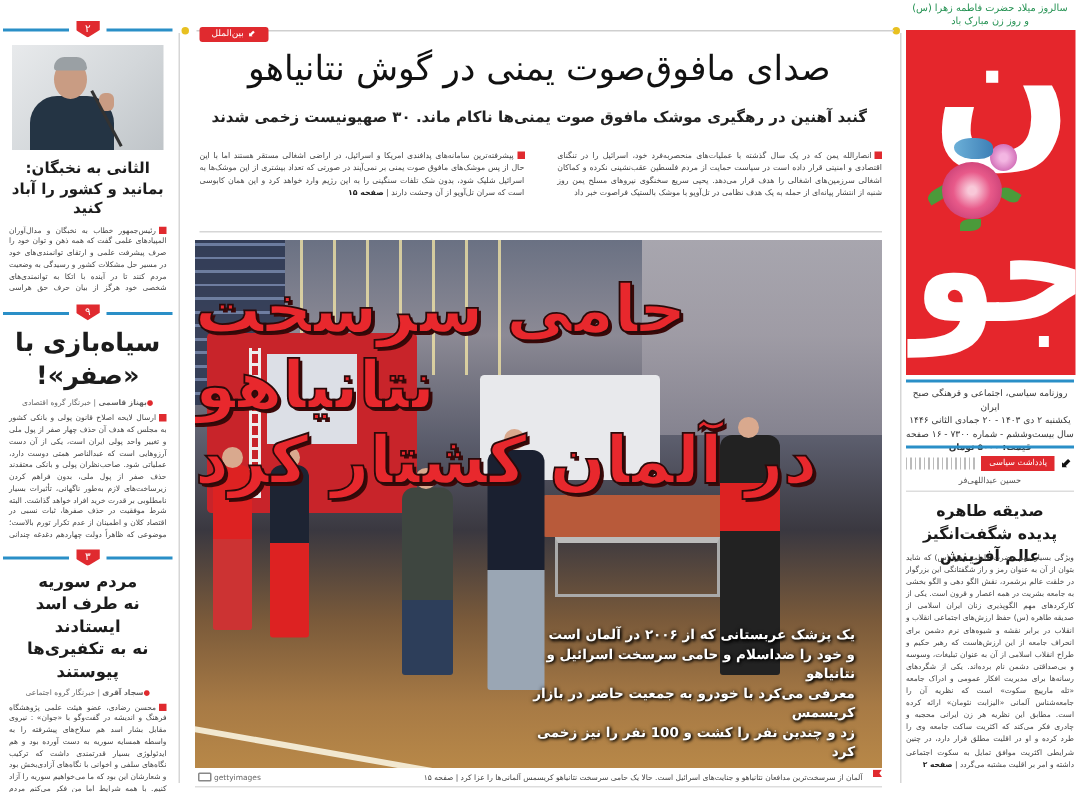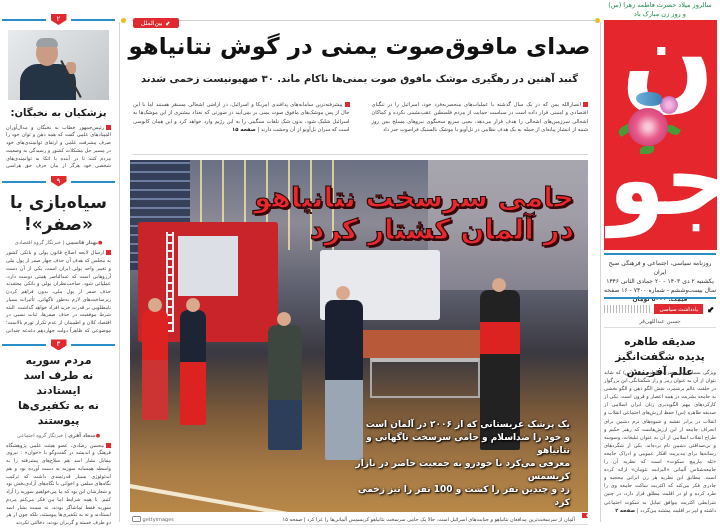--- a/index.html
+++ b/index.html
@@ -34,21 +34,21 @@
 
   
   .vrule { position: absolute; top: 22px; bottom: 6px; width: 1px; background: #d6d6d6; }
 
   
   .col-center { position: absolute; left: 123px; top: 0; width: 473px; height: 528px; }
   .top-rule { position: absolute; left: 8px; right: 0; top: 20px; height: 1px; background: #cfcfcf; }
   .yellow-dot { position: absolute; width: 5px; height: 5px; background: #e8c020; border-radius: 50%; }
   .tag { position: absolute; left: 10px; top: 18px; height: 10px; padding: 0 8px; background: #e02a2f; color: #fff; font-size: 6px; line-height: 10px; border-radius: 2px; }
   .tag .tag-icon { font-weight: bold; margin-left: 3px; }
-  .headline { position: absolute; left: 0; right: 0; top: 33px; text-align: center; font-size: 23px; font-weight: bold; color: #111; letter-spacing: -0.3px; }
+  .headline { position: absolute; left: 0; right: 0; top: 33px; text-align: center; font-size: 23px; font-weight: normal; color: #111; letter-spacing: -0.3px; }
   .subheadline { position: absolute; left: 0; right: 0; top: 73px; text-align: center; font-size: 10px; font-weight: bold; color: #222; }
   .lead-cols { position: absolute; left: 10px; right: 8px; top: 100px; height: 46px; display: flex; gap: 22px; }
   .lead-cols .lc { flex: 1; font-size: 5.2px; line-height: 1.6; color: #444; text-align: justify; }
   .lead-cols .lc .sq { display: inline-block; width: 5px; height: 5px; background: #e02a2f; margin-left: 2px; vertical-align: -1px; }
   .lead-cols .lc .ref { font-weight: bold; color: #222; }
   .mid-rule { position: absolute; left: 10px; right: 8px; top: 154px; height: 1px; background: #d6d6d6; }
 
   
   .main-photo { position: absolute; left: 7px; right: 8px; top: 160px; height: 352px; overflow: hidden;
     background: linear-gradient(180deg, #6a7183 0%, #8c8a95 18%, #5b5d6c 38%, #3a3840 55%, #7a5a3a 72%, #a77a45 88%, #b88848 100%); }
@@ -66,21 +66,21 @@
   .person { position: absolute; border-radius: 8px 8px 2px 2px; }
   .p1 { left: 12px; top: 150px; width: 26px; height: 110px; background: linear-gradient(180deg,#d22 0 45%, #c33 45% 100%); }
   .p2 { left: 50px; top: 150px; width: 26px; height: 115px; background: linear-gradient(180deg,#1d2433 0 45%, #d22 45% 100%); }
   .p3 { left: 138px; top: 165px; width: 34px; height: 125px; background: linear-gradient(180deg,#3e4640 0 60%, #2d3e5a 60% 100%); }
   .p4 { left: 195px; top: 140px; width: 38px; height: 160px; background: linear-gradient(180deg,#1a2030 0 50%, #9aa6b4 50% 100%); }
   .p5 { left: 350px; top: 130px; width: 40px; height: 160px; background: linear-gradient(180deg,#222 0 20%, #d22 20% 40%, #222 40% 100%); }
   .stretcher { position: absolute; left: 230px; top: 170px; width: 130px; height: 28px; background: #b85a3a; border-radius: 4px; }
   .stretcher-frame { position: absolute; left: 240px; top: 198px; width: 110px; height: 40px; border: 2px solid #aaa; border-top: 4px solid #bbb; }
   .head-circle { position: absolute; width: 14px; height: 14px; border-radius: 50%; background: #d9a98e; }
 
-  .photo-title { position: absolute; right: 14px; top: 22px; text-align: right; font-size: 28px; font-weight: bold; line-height: 1.15;
+  .photo-title { position: absolute; right: 14px; top: 22px; text-align: left; font-size: 44px; font-weight: bold; line-height: 1.15;
     color: #e8282d; -webkit-text-stroke: 1.2px #2a0a0a; text-shadow: 2px 2px 0 #3a0808; letter-spacing: -1px; }
   .photo-caption { position: absolute; right: 18px; top: 258px; width: 220px; text-align: right; font-size: 9px; font-weight: bold; line-height: 1.45;
     color: #fff; text-shadow: 1px 1px 2px #000, 0 0 3px #000; margin-left: 28px; }
 
   .photo-footer { position: absolute; left: 7px; right: 8px; top: 513px; height: 12px; font-size: 5px; line-height: 12px; color: #444; border-bottom: 1px solid #ddd; display: flex; justify-content: flex-start; gap: 4px; }
   .photo-footer .flag { display: inline-block; width: 6px; height: 5px; background: #e02a2f; clip-path: polygon(0 0,100% 0,70% 50%,100% 100%,0 100%); margin-left: 3px; vertical-align: 0; }
   .photo-footer .credit { margin-right: auto; color: #666; }
   .photo-footer .cam { display: inline-block; width: 9px; height: 6px; border: 1px solid #888; border-radius: 1px; vertical-align: -1px; margin-left: 2px; }
 
   
@@ -125,21 +125,22 @@
       <span class="badge">۲</span>
     </div>
     <div class="photo-pz">
       <span class="body"></span>
       <span class="head"></span>
       <span class="hair"></span>
       <span class="hand"></span>
       <span class="mic"></span>
     </div>
     <div class="lh h1">
-      <div>پزشکیان به نخبگان:</div>
+      <div>الثانی به نخبگان:</div>
+      <div>بمانید و کشور را آباد کنید</div>
     </div>
     <div class="body-text" style="height:44px;overflow:hidden">
       <span class="sq"></span><span>رئیس‌جمهور خطاب به نخبگان و مدال‌آوران المپیادهای علمی گفت که همه ذهن و توان خود را صرف پیشرفت علمی و ارتقای توانمندی‌های خود در مسیر حل مشکلات کشور و رسیدگی به وضعیت مردم کنند تا در آینده با اتکا به توانمندی‌های شخصی خود هرگز از بیان حرف حق هراسی نداشته باشند</span>
     </div>
 
     <div class="sec-divider" style="margin-top:8px">
       <span class="line l"></span>
       <span class="line r"></span>
       <span class="badge">۹</span>
     </div>
@@ -215,21 +216,21 @@
       <span class="head-circle" style="left:206px;top:126px"></span>
       <span class="head-circle" style="left:362px;top:118px"></span>
       <div class="mp-road-line"></div>
 
       <div class="photo-title">
         <div>حامی سرسخت نتانیاهو</div>
         <div>در آلمان کشتار کرد</div>
       </div>
       <div class="photo-caption">
         <div>یک پزشک عربستانی که از ۲۰۰۶ در آلمان است</div>
-        <div>و خود را ضداسلام و حامی سرسخت ناگهانی و نتانیاهو</div>
+        <div>و خود را ضداسلام و حامی سرسخت اسرائیل و نتانیاهو</div>
         <div>معرفی می‌کرد با خودرو به جمعیت حاضر در بازار کریسمس</div>
         <div>زد و چندین نفر را کشت و 100 نفر را نیز زخمی کرد</div>
       </div>
     </div>
 
     <div class="photo-footer">
       <span class="flag"></span>
       <span>آلمان از سرسخت‌ترین مدافعان نتانیاهو و جنایت‌های اسرائیل است. حالا یک حامی سرسخت نتانیاهو کریسمس آلمانی‌ها را عزا کرد | صفحه ۱۵</span>
       <span class="credit"><span>gettyimages</span> <span class="cam"></span></span>
     </div>

